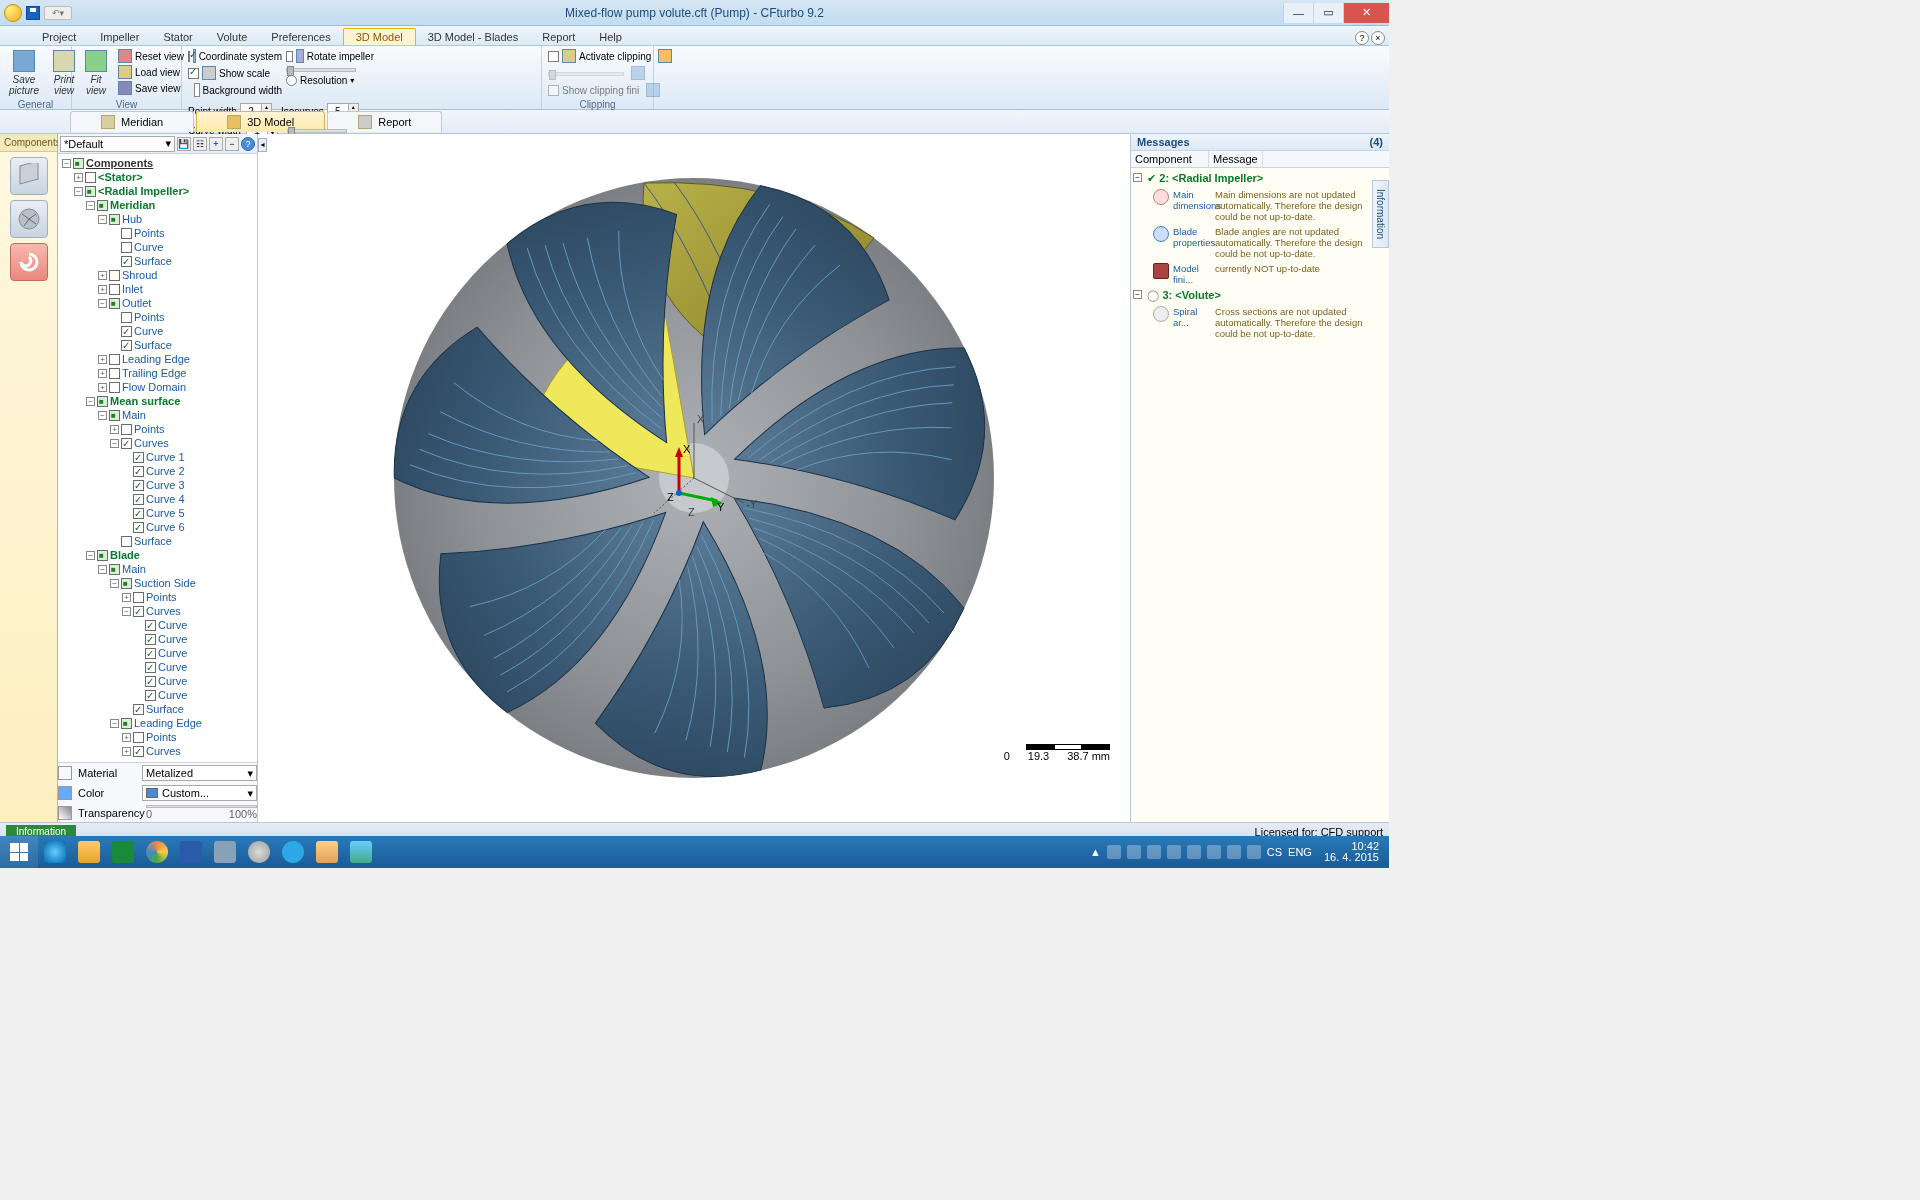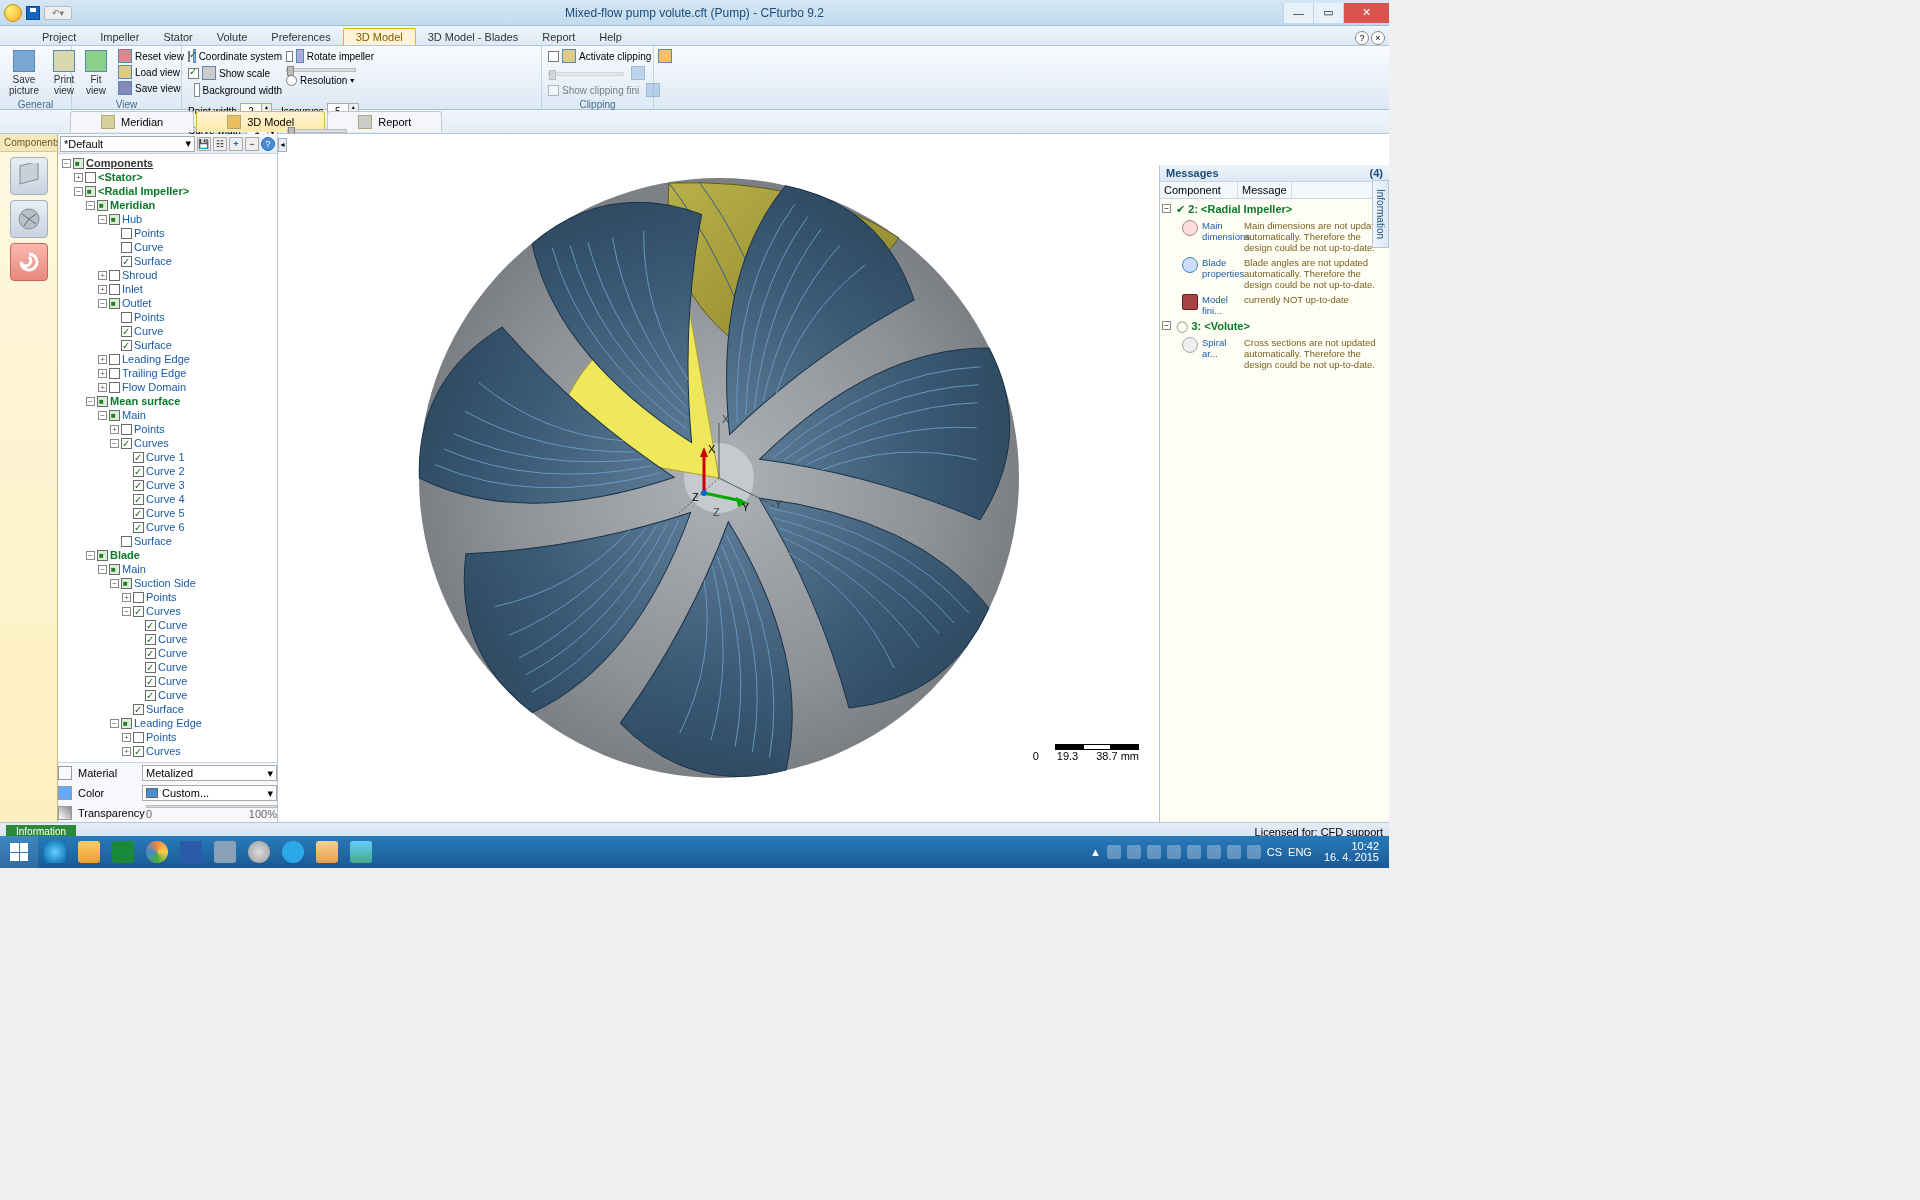--- a/index.html
+++ b/index.html
@@ -16,21 +16,21 @@
 .tb-btn.close { background:#d9534f; color:#fff; width:46px; }
 .menubar { height:20px; background:linear-gradient(#eef5fb,#dce9f5); display:flex; align-items:flex-end; padding-left:30px; border-bottom:1px solid #b0c8dc; position:relative; }
 .menubar .mitem { padding:2px 12px; color:#333; cursor:pointer; }
 .menubar .mitem.active { background:#fff3d6; border:1px solid #e6b800; border-bottom:none; border-radius:2px 2px 0 0; color:#835c00; }
 .menubar .help-icons { position:absolute; right:4px; display:flex; gap:2px; }
 .help-icons span { width:14px; height:14px; border:1px solid #888; border-radius:50%; display:flex; align-items:center; justify-content:center; font-size:9px; background:#fff; }
 .ribbon { height:64px; background:linear-gradient(#f9fbfe,#e8f0f8 60%,#dce9f5); display:flex; border-bottom:1px solid #a8c0d8; }
 .ribbon-group { border-right:1px solid #c0d4e6; padding:2px 6px 0; display:flex; flex-direction:column; justify-content:space-between; }
 .ribbon-group-label { text-align:center; font-size:10px; color:#4a6a8a; padding:1px 0; }
 .rg-body { display:flex; gap:4px; flex:1; align-items:flex-start; }
-.big-btn { display:flex; flex-direction:column; align-items:center; justify-content:center; padding:2px 4px; cursor:pointer; min-width:36px; }
+.big-btn { display:flex; flex-direction:column; align-items:center; justify-content:center; padding:2px 4px; cursor:pointer; min-width:36px;font-style:italic; }
 .big-btn .bicon { width:22px; height:22px; background:#7aa8d4; border:1px solid #5a88b4; margin-bottom:2px; }
 .big-btn span { font-size:10px; color:#333; line-height:11px; text-align:center; }
 .small-row { display:flex; align-items:center; gap:3px; padding:1px 0; white-space:nowrap; }
 .small-row .sicon { width:14px; height:14px; background:#8ab4dc; border:1px solid #5a88b4; }
 .small-row span { font-size:10px; }
 .chk { width:11px; height:11px; border:1px solid #7a7a7a; background:#fff; display:inline-block; position:relative; }
 .chk.on::after { content:"✓"; position:absolute; top:-3px; left:0; font-size:10px; color:#1a6b1a; }
 .rad { width:11px; height:11px; border:1px solid #7a7a7a; border-radius:50%; background:#fff; display:inline-block; position:relative; }
 .spin { display:inline-flex; border:1px solid #aaa; background:#fff; height:16px; }
 .spin input { width:20px; border:none; text-align:center; font-size:10px; padding:0; }
@@ -40,21 +40,21 @@
 .slider .thumb { position:absolute; left:0; top:-3px; width:7px; height:10px; background:#bbb; border:1px solid #888; }
 .viewtabs { height:24px; background:linear-gradient(#f2f6fb,#e4ecf6); display:flex; align-items:center; padding-left:70px; gap:0; border-bottom:1px solid #b0c8dc; }
 .vtab { display:flex; align-items:center; gap:6px; padding:3px 30px; border:1px solid #c0c8d0; border-bottom:none; background:#f4f6f9; margin-right:2px; border-radius:3px 3px 0 0; }
 .vtab.active { background:linear-gradient(#fff3d6,#ffe9a8); border-color:#d9b84a; }
 .vtab .vicon { width:14px; height:14px; background:#d8cfa0; border:1px solid #b0a870; }
 .main { display:flex; height:688px; background:#fff; }
 .leftbar { width:58px; background:linear-gradient(#fff8e0,#fdefc0); border-right:1px solid #c8b880; }
 .leftbar .lb-title { font-size:10px; color:#6a5a20; padding:3px 4px; background:#f4e9bd; border-bottom:1px solid #d6c890; }
 .leftbar .lb-item { width:38px; height:38px; margin:5px auto; border-radius:4px; background:linear-gradient(#e8eef4,#c8d4e0); border:1px solid #a0b0c0; display:flex; align-items:center; justify-content:center; }
 .leftbar .lb-item.sel { background:linear-gradient(#f9b8b0,#e8887c); border-color:#c86858; }
-.treepane { width:220px; border-right:1px solid #b8c6d6; background:#fff; display:flex; flex-direction:column; }
+.treepane { width:200px; border-right:1px solid #b8c6d6; background:#fff; display:flex; flex-direction:column; }
 .tree-toolbar { height:20px; background:linear-gradient(#f4f7fb,#e6ecf4); border-bottom:1px solid #cad4e0; display:flex; align-items:center; padding:0 2px; gap:2px; }
 .tree-toolbar .combo { flex:1; border:1px solid #aaa; background:#fff; height:16px; font-size:10px; padding:0 3px; display:flex; align-items:center; justify-content:space-between; }
 .tree-toolbar .tbtn { width:14px; height:14px; border:1px solid #aaa; background:#eee; font-size:9px; display:flex; align-items:center; justify-content:center; }
 .tree { flex:1; overflow-y:auto; overflow-x:hidden; font-size:10.5px; padding:2px 0; }
 .tree ul { list-style:none; padding-left:12px; }
 .tree > ul { padding-left:2px; }
 .tree li { white-space:nowrap; line-height:14px; }
 .tree .row { display:flex; align-items:center; gap:2px; padding:0 2px; cursor:pointer; }
 .tree .exp { width:9px; height:9px; border:1px solid #888; background:#fff; font-size:8px; line-height:7px; text-align:center; color:#555; }
 .tree .tchk { width:11px; height:11px; border:1px solid #6a6a6a; background:#fff; position:relative; }
@@ -74,21 +74,21 @@
 .tree-bottom .tslider .lbls { display:flex; justify-content:space-between; font-size:9px; color:#666; }
 .viewport { flex:1; position:relative; background:#fff; overflow:hidden; }
 .viewport .collapse { position:absolute; left:0; top:4px; width:9px; height:14px; background:#e8eef6; border:1px solid #aac; font-size:8px; text-align:center; line-height:12px; cursor:pointer; }
 .viewport svg { position:absolute; left:50%; top:50%; transform:translate(-50%,-50%); }
 .axis3d { position:absolute; left:20px; bottom:60px; }
 .scalebar { position:absolute; right:20px; bottom:60px; display:flex; flex-direction:column; align-items:flex-end; }
 .scalebar .bar { display:flex; }
 .scalebar .seg { width:28px; height:6px; border:1px solid #000; }
 .scalebar .seg.b { background:#000; }
 .scalebar .nums { display:flex; font-size:9px; gap:18px; }
-.msgpane { width:230px; border-left:1px solid #b8c6d6; background:#fff; display:flex; flex-direction:column;margin-top:31px; }
+.msgpane { width:259px; border-left:1px solid #b8c6d6; background:#fff; display:flex; flex-direction:column; }
 .msgpane .mhdr { background:linear-gradient(#eef4fb,#dde8f5); padding:2px 6px; font-size:11px; color:#1a4b7a; font-weight:bold; display:flex; justify-content:space-between; border-bottom:1px solid #cad4e0; }
 .msgpane .mcols { display:flex; background:#f4f7fb; border-bottom:1px solid #cad4e0; font-size:10px; }
 .msgpane .mcols div { padding:2px 4px; border-right:1px solid #d4dce6; }
 .msgpane .mcols div:first-child { width:78px; }
 .msgpane .mbody { flex:1; background:#fffef4; font-size:10px; overflow-y:auto; padding:2px; }
 .msgpane .mnode { padding:2px 0 2px 14px; position:relative; }
 .msgpane .mnode .nexp { position:absolute; left:0; top:3px; width:9px; height:9px; border:1px solid #888; background:#fff; font-size:8px; line-height:7px; text-align:center; }
 .msgpane .mnode .nlbl { color:#0a7a2a; font-weight:bold; }
 .msgpane .mrow { display:flex; padding:2px 0 2px 20px; gap:4px; }
 .msgpane .mrow .micon { width:16px; height:16px; flex-shrink:0; border:1px solid #a88; border-radius:50%; background:#fdd; }

